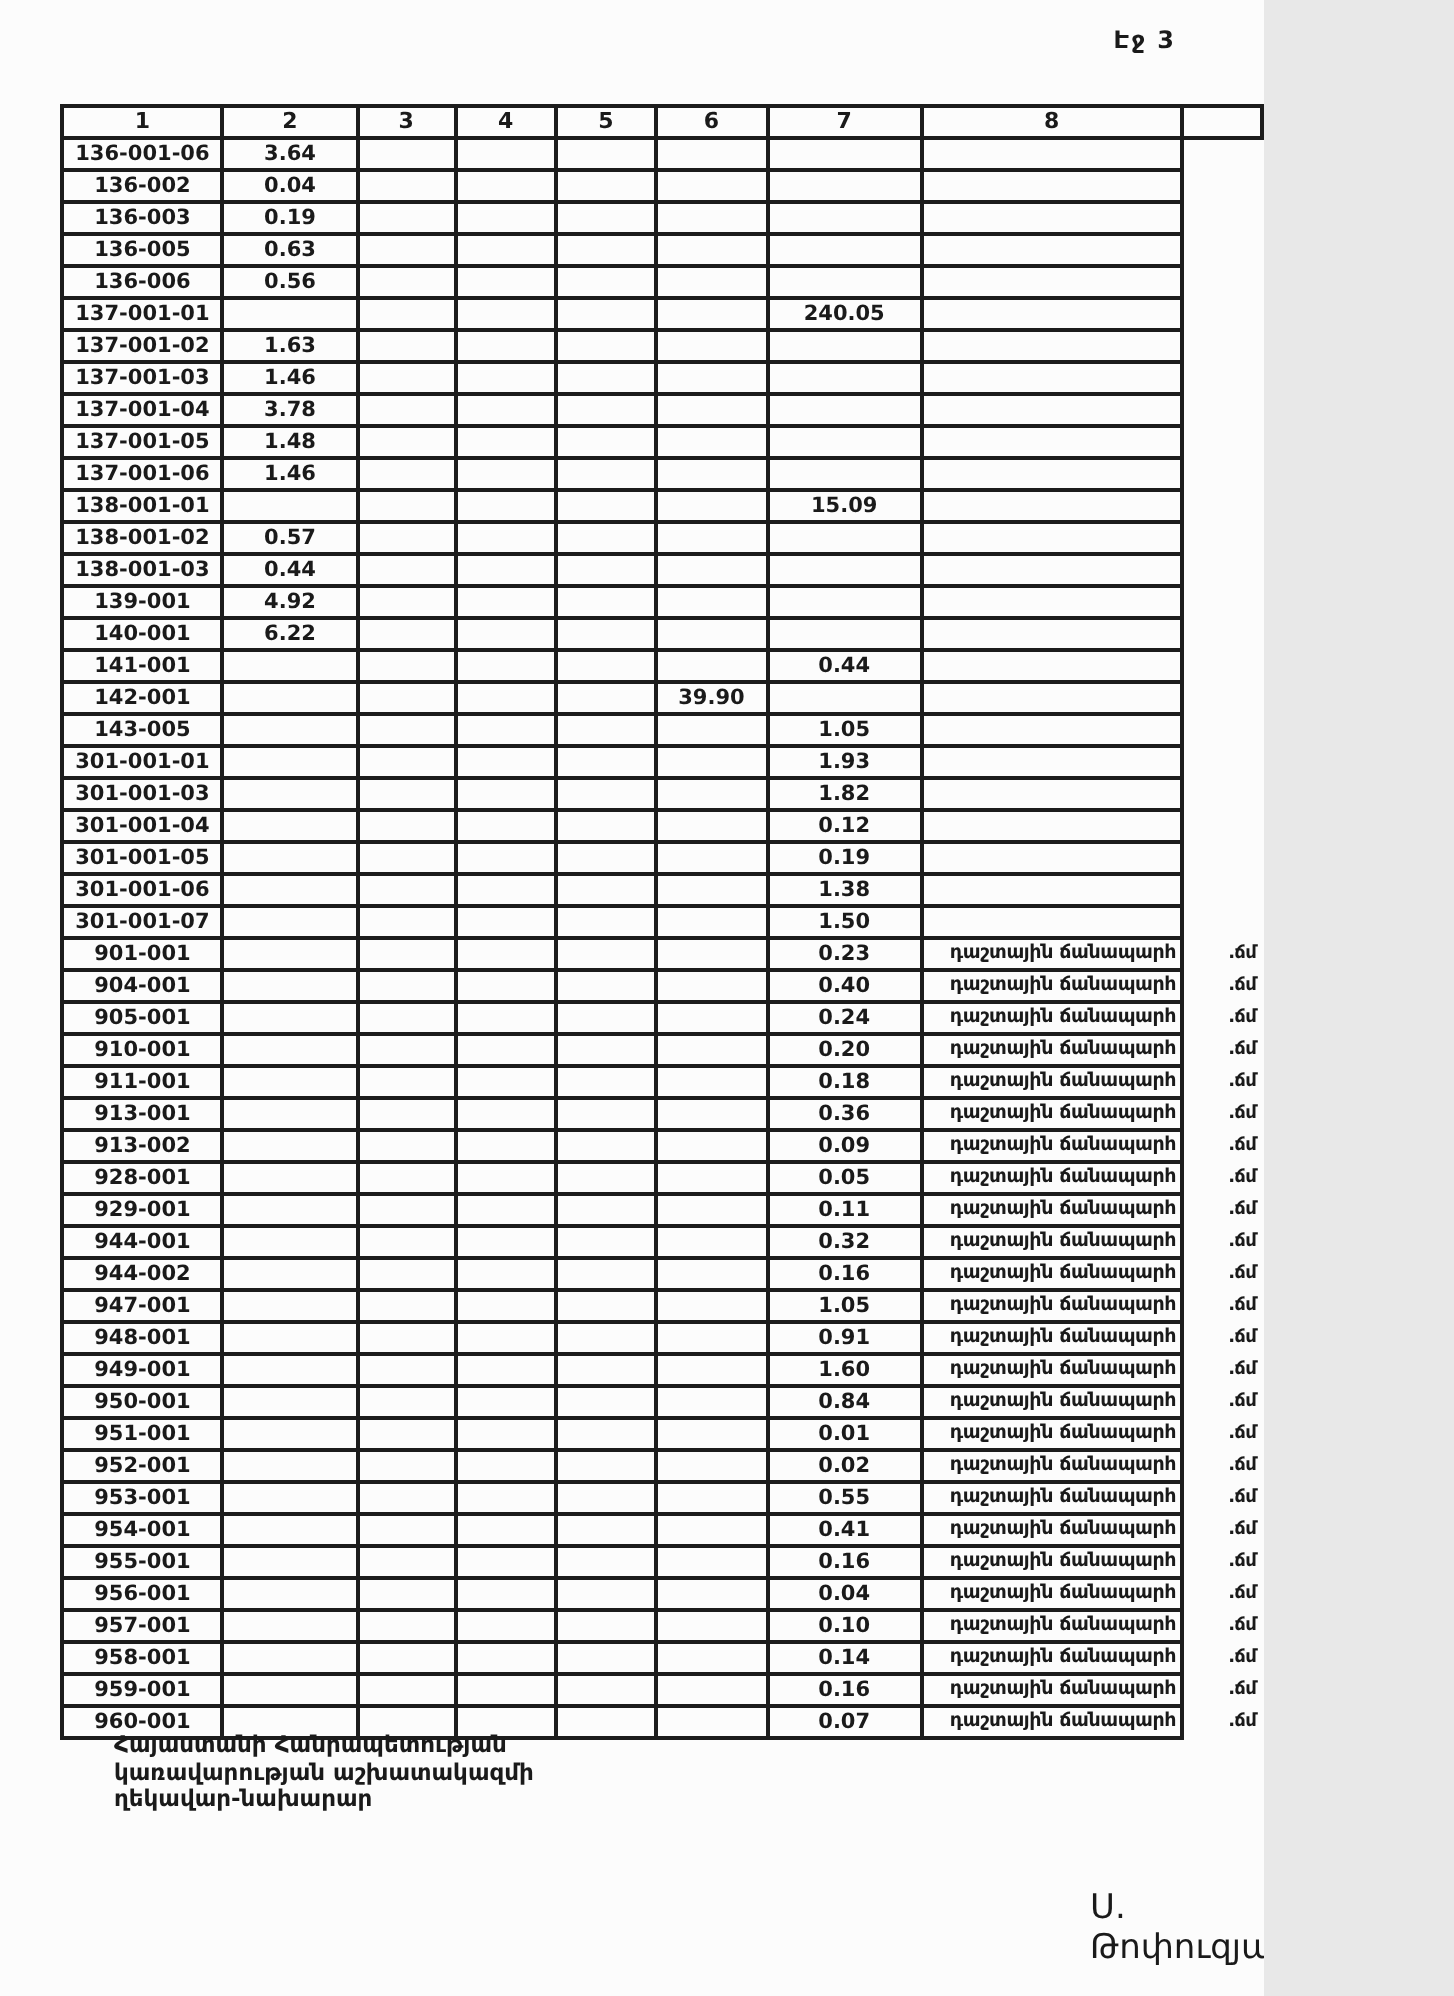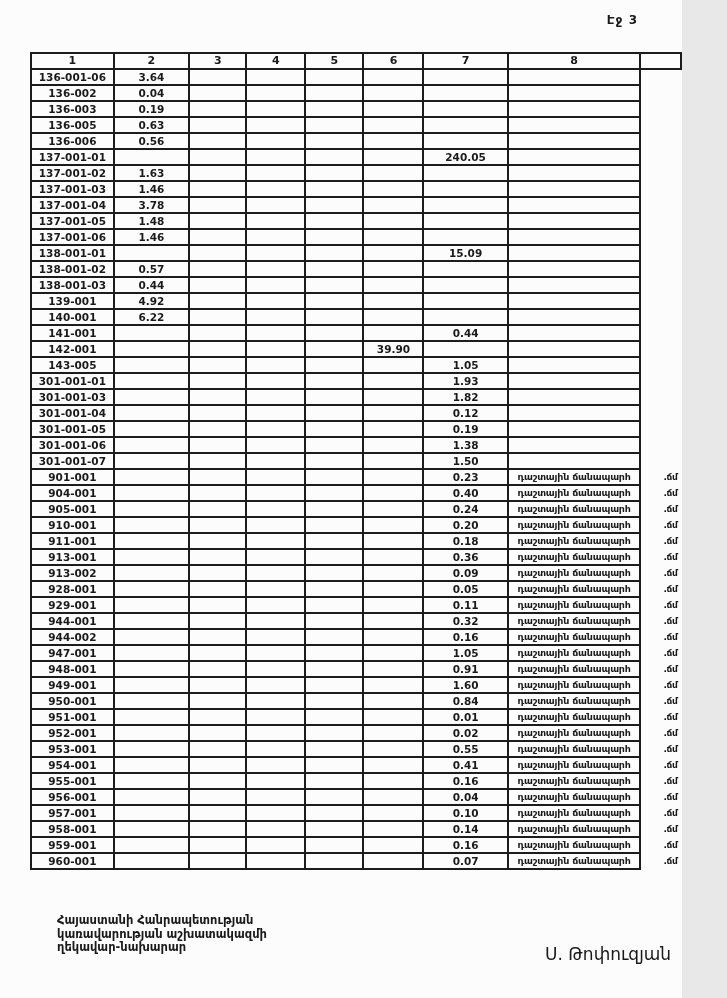--- a/index.html
+++ b/index.html
@@ -2,21 +2,21 @@
 <html><head>
 <meta charset="utf-8">
 <style>
   html,body{margin:0;padding:0;}
   body{
     background:#e8e8e8;
     font-family:"DejaVu Sans","Liberation Sans",sans-serif;
   }
   .page{
     position:relative;
-    width:682px;
+    width:632px;
     height:998px;
     background:#fcfcfc;
     color:#1a1a1a;
     overflow:hidden;
   }
   .page-label{
     position:absolute;
     top:13px;
     right:44px;
     font-size:12px;
@@ -40,36 +40,36 @@
     font-weight:bold;
     text-align:center;
     white-space:nowrap;
     overflow:hidden;
   }
   table.register th{
     font-size:11px;
   }
   table.register td.c8{
     font-size:9.5px;
-    text-align:center;
+    text-align:right;
     padding:0 2px;
     letter-spacing:-0.2px;
   }
   table.register td.margin-cell{
     border:none;
     background:transparent;
     font-size:9px;
     text-align:left;
     padding-left:22px;
     letter-spacing:-0.3px;
   }
   .footer-left{
     position:absolute;
     left:57px;
-    top:914px;
+    top:866px;
     font-size:11.5px;
     font-weight:bold;
     line-height:13.5px;
   }
   .footer-right{
     position:absolute;
     left:545px;
     top:944px;
     font-size:17px;
     font-weight:normal;

